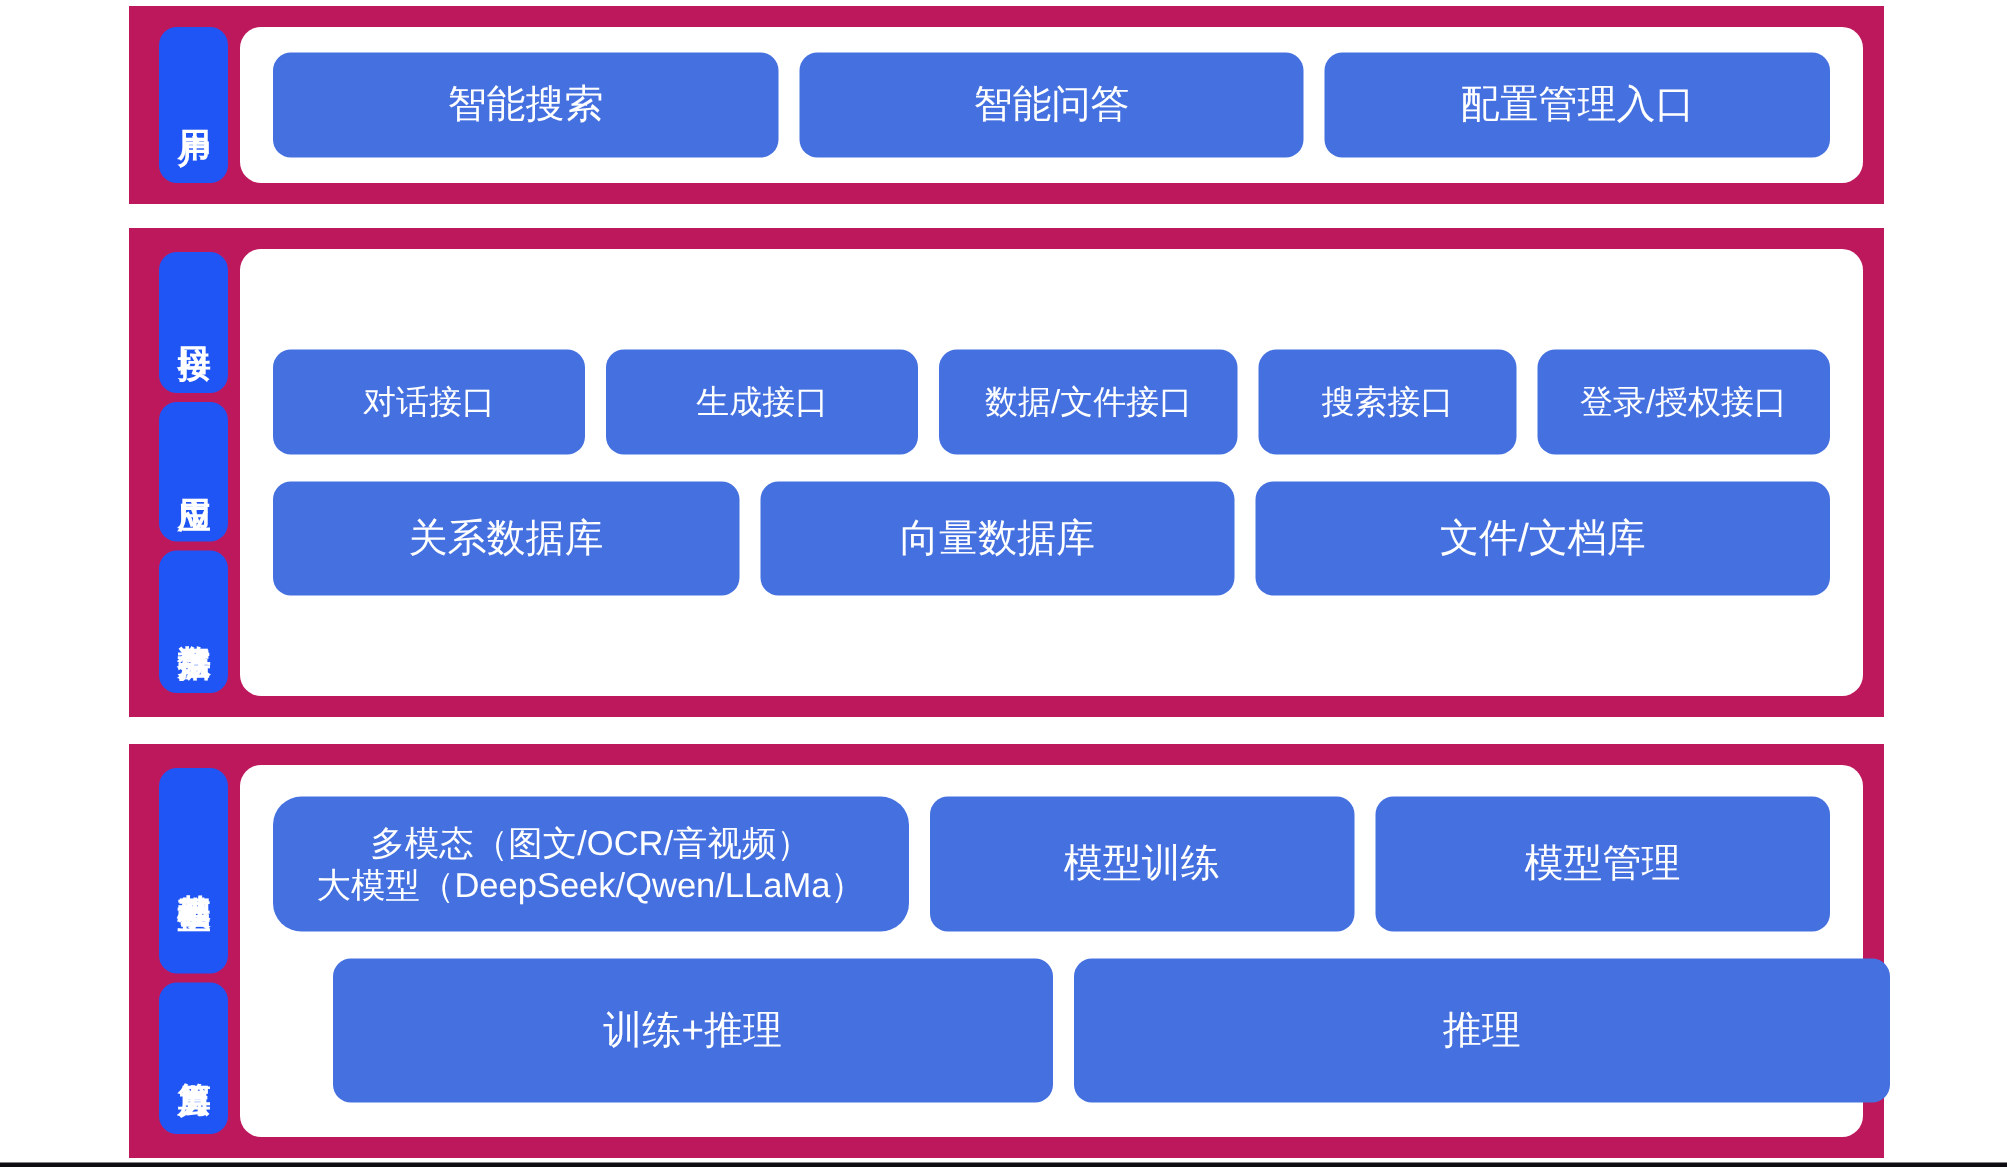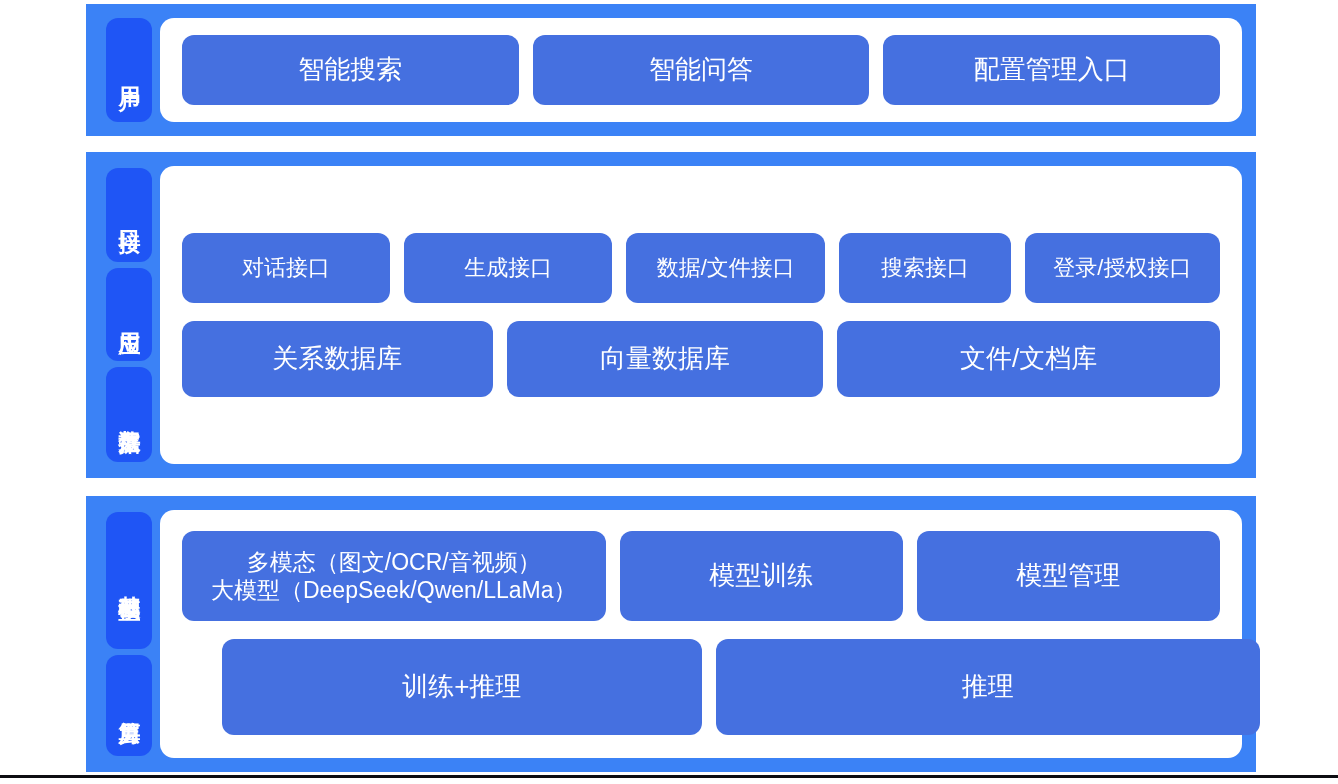--- a/index.html
+++ b/index.html
@@ -20,21 +20,21 @@
     left: 0; top: 0;
     width: 1338px;
     height: 784px;
   }
 
   
   .band {
     position: absolute;
     left: 86px;
     width: 1170px;
-    background: #3b82f6;
+    background: #be185d;
     box-sizing: border-box;
     display: flex;
     flex-direction: row;
     align-items: stretch;
   }
 
   
   .tabcol {
     width: 66px;
     flex: 0 0 66px;
@@ -129,21 +129,21 @@
   #row-application .box:nth-child(4) { flex: 0.82 1 0; }
 
   
   #row-data { height: 76px; }
   #row-data .box:nth-child(1) { flex: 0.98 1 0; }
   #row-data .box:nth-child(2) { flex: 1.00 1 0; }
   #row-data .box:nth-child(3) { flex: 1.22 1 0; }
 
   
   #row-model { height: 90px; }
-  #row-model .box:nth-child(1) { flex: 1.22 1 0; font-size: 23px; }
+  #row-model .box:nth-child(1) { flex: 1.22 1 0; font-size: 23px; border-radius: 19px; }
   #row-model .box:nth-child(2) { flex: 0.80 1 0; }
   #row-model .box:nth-child(3) { flex: 0.86 1 0; }
 
   
   #row-compute { height: 96px; padding-left: 40px; }
   #row-compute .box:nth-child(1) { flex: 1 1 0; }
   #row-compute .box:nth-child(2) { flex: 1.14 1 0; }
 
   
   #panel-infra { gap: 18px; padding-top: 20px; padding-bottom: 22px; }

